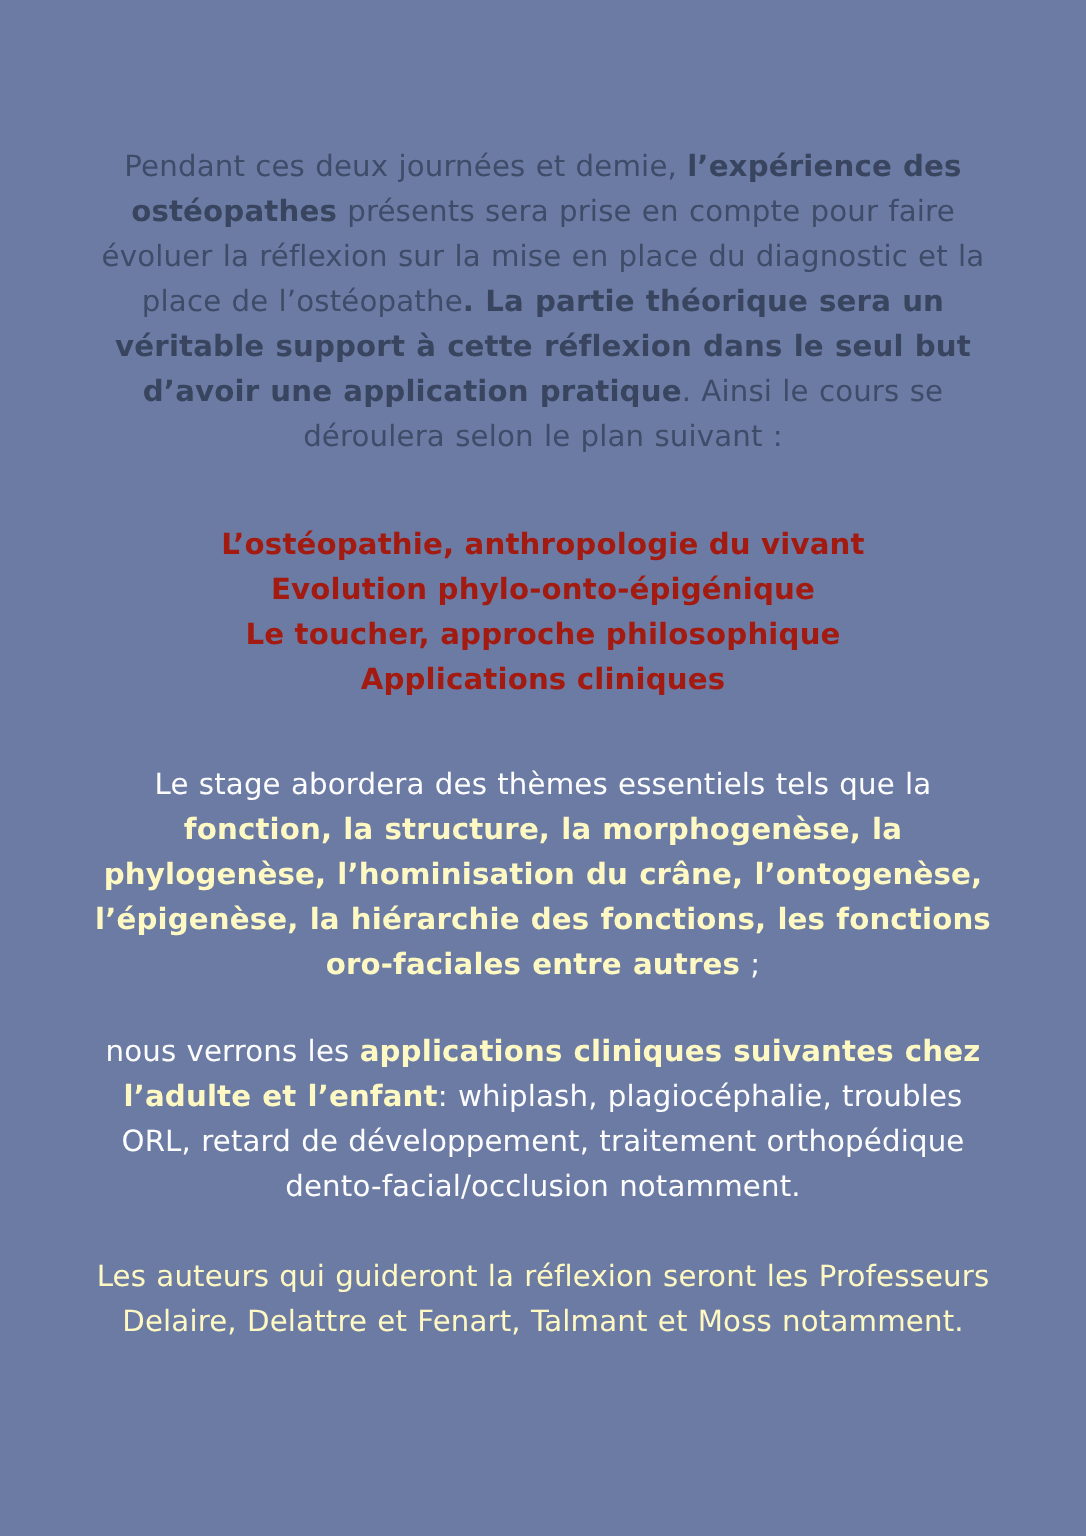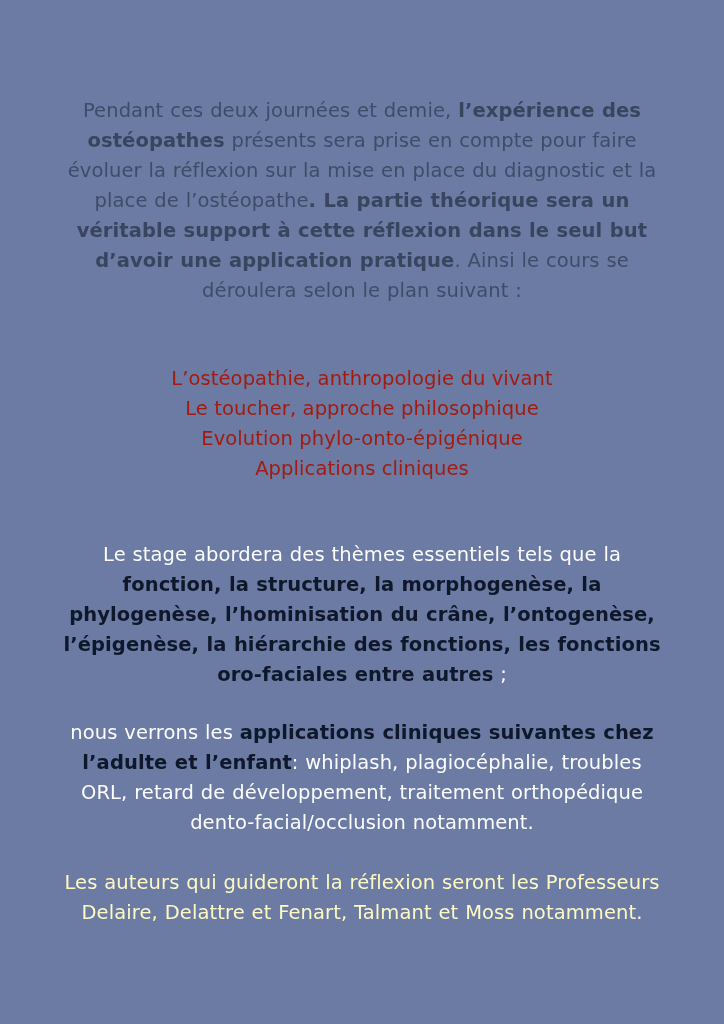--- a/index.html
+++ b/index.html
@@ -39,30 +39,30 @@
     text-align: center;
   }
   .dark b, .dark strong {
     color: #39455f;
     font-weight: 700;
   }
   .white {
     color: #fdfdfe;
   }
   .white b, .white strong {
-    color: #0f172a;
+    color: #fef9c3;
     font-weight: 700;
   }
   .muted {
     color: #fef9c3;
   }
   .redlist {
-    margin: 16px;
+    margin: 0;
     color: #a31b10;
-    font-weight: 400;
+    font-weight: 700;
     font-size: 19.5px;
     line-height: 30px;
     letter-spacing: 0.1px;
   }
   .redlist .red-line {
     display: block;
     color: #a31b10;
   }
   .gap-intro-list { height: 42px; }
   .gap-list-white { height: 40px; }
@@ -76,22 +76,22 @@
 <div id="page">
 
   <div class="content">
 
     <p class="para dark"><span>Pendant ces deux journées et demie, </span><b>l’expérience des ostéopathes</b><span> présents sera prise en compte pour faire évoluer la réflexion sur la mise en place du diagnostic et la place de l’ostéopathe</span><b>. La partie théorique sera un véritable support à cette réflexion dans le seul but d’avoir une application pratique</b><span>. Ainsi le cours se déroulera selon le plan suivant :</span></p>
 
     <div class="spacer gap-intro-list"></div>
 
     <div class="redlist">
       <span class="red-line">L’ostéopathie, anthropologie du vivant</span>
+      <span class="red-line">Evolution phylo-onto-épigénique</span>
       <span class="red-line">Le toucher, approche philosophique</span>
-      <span class="red-line">Evolution phylo-onto-épigénique</span>
       <span class="red-line">Applications cliniques</span>
     </div>
 
     <div class="spacer gap-list-white"></div>
 
     <p class="para white"><span>Le stage abordera des thèmes essentiels tels que la </span><b>fonction, la structure, la morphogenèse, la phylogenèse, l’hominisation du crâne, l’ontogenèse, l’épigenèse, la hiérarchie des fonctions, les fonctions oro-faciales entre autres</b><span> ;</span></p>
 
     <div class="spacer gap-white-white"></div>
 
     <p class="para white"><span>nous verrons les </span><b>applications cliniques suivantes chez l’adulte et l’enfant</b><span>: whiplash, plagiocéphalie, troubles ORL, retard de développement, traitement orthopédique dento-facial/occlusion notamment.</span></p>

